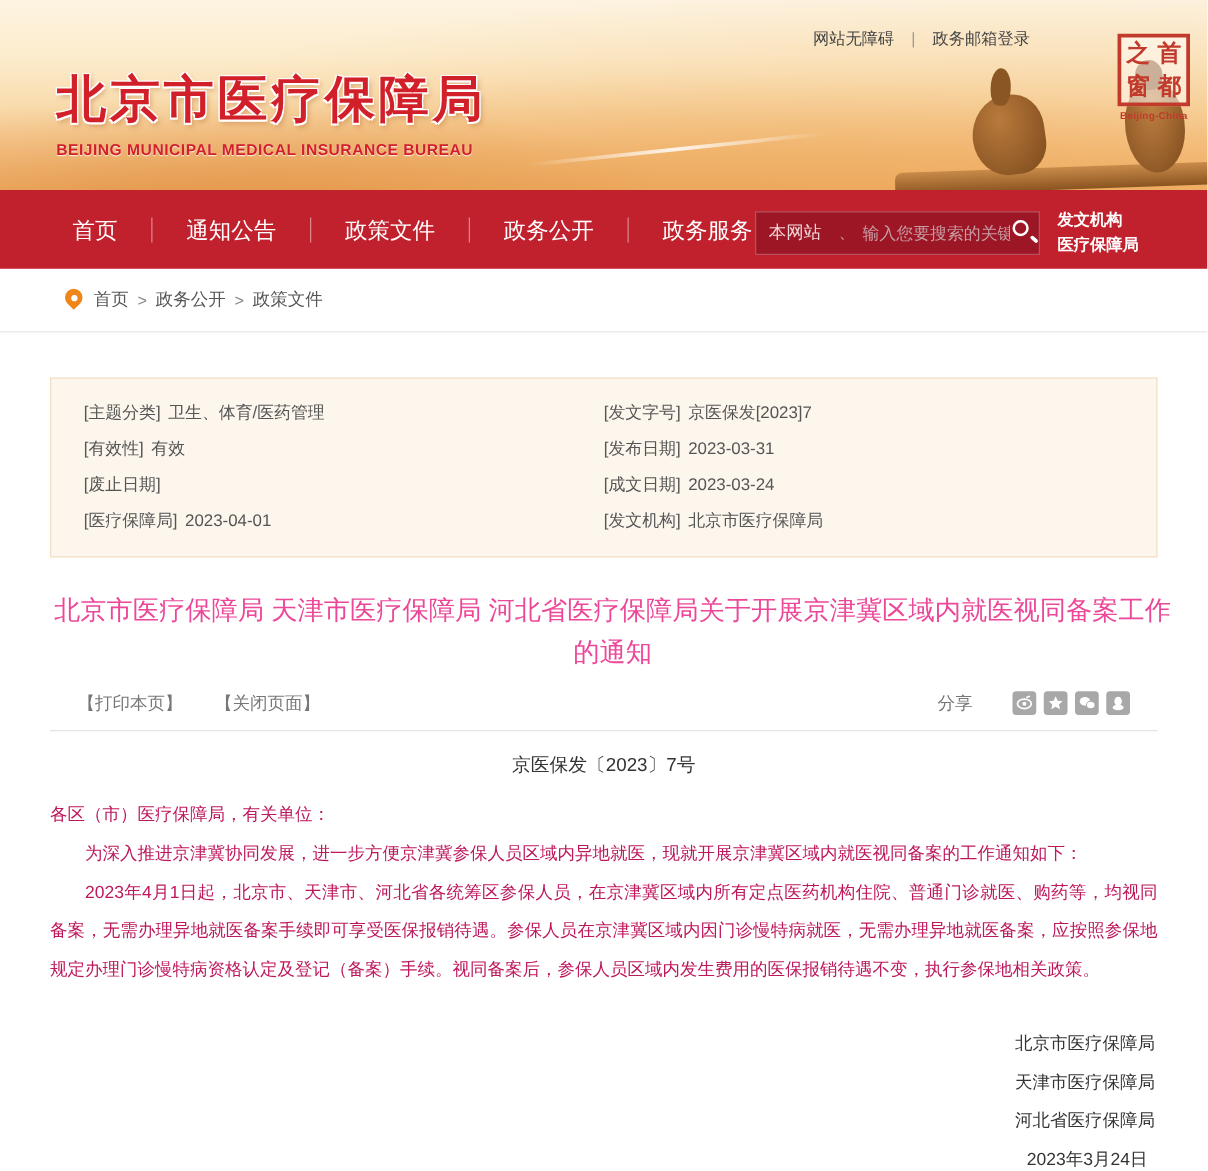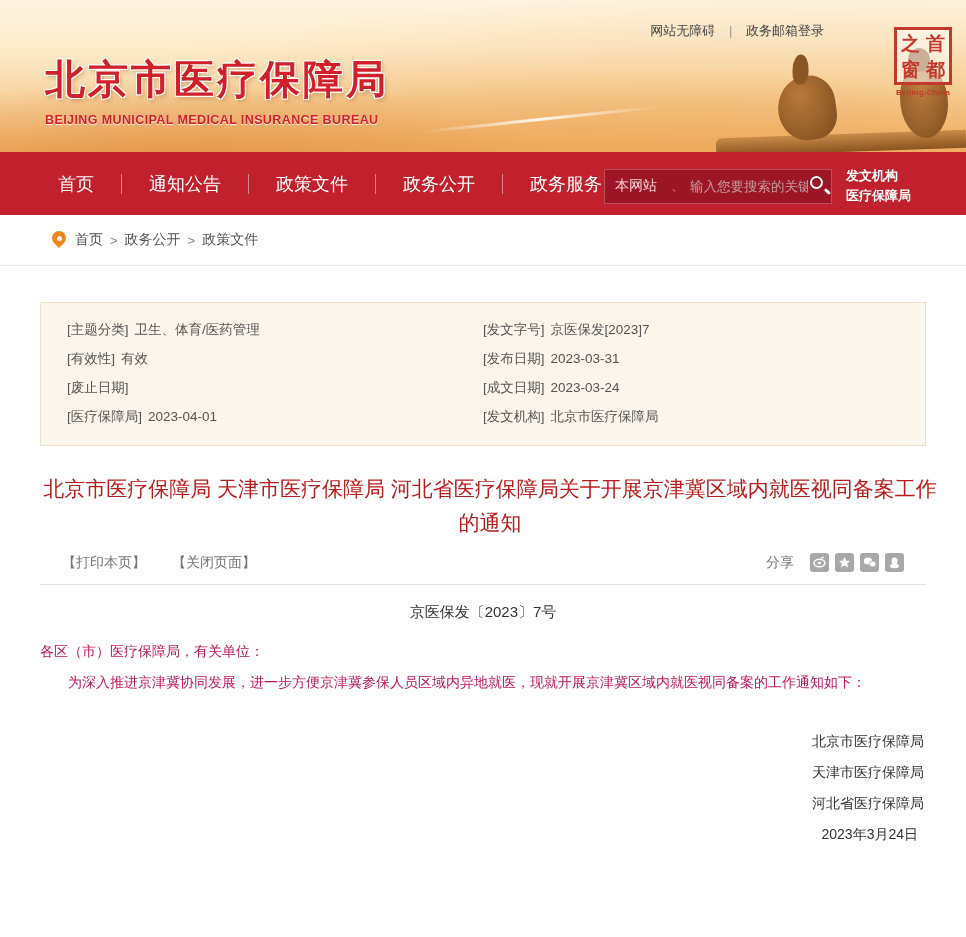--- a/index.html
+++ b/index.html
@@ -85,26 +85,26 @@
   .meta-box {
     margin-top:36px; background:#fdf6ec; border:1px solid #f2dfc6;
     display:flex; padding:12px 26px 14px 26px;
   }
   .meta-col { width:50%; }
   .meta-row { font-size:13.5px; color:#555; line-height:29px; white-space:nowrap; }
   .meta-row .lbl { margin-right:6px; }
 
   .doc-title {
     margin:26px auto 0 auto; width:900px; text-align:center;
-    font-size:21px; line-height:34px; color:#b91c1c; font-weight:normal;
+    font-size:21px; line-height:34px; color:#ec4899; font-weight:normal;
   }
   .toolbar { margin-top:13px; display:flex; align-items:center; padding:0 22px 12px 22px; border-bottom:1px solid #e3e3e3; }
   .tool-btn { color:#777; font-size:14px; text-decoration:none; cursor:pointer; margin-right:26px;text-align:center; }
   .share-area { margin-left:auto; display:flex; align-items:center; }
-  .share-label { color:#777; font-size:14px; margin-right:10px; }
+  .share-label { color:#777; font-size:14px; margin-right:26px; }
   .share-icon { width:19px; height:19px; border-radius:3px; background:#a8a8a8; margin-left:6px; display:flex; align-items:center; justify-content:center; cursor:pointer; }
   .share-icon svg { display:block; }
 
   .doc-number { text-align:center; font-size:15px; color:#333; margin-top:18px; }
   .body-text { margin-top:14px; font-size:14px; color:#be185d; line-height:31px; text-align:justify; }
   .body-text p.indent { text-indent:2em; }
   .sign-block { margin-top:28px; text-align:right; font-size:14px; color:#333; line-height:31px; padding-right:2px; }
   .sign-block .date { padding-right:6px; }
 </style>
 </head>
@@ -247,20 +247,21 @@
             </svg>
         </span>
       </div>
     </div>
 
     <div class="doc-number">京医保发〔2023〕7号</div>
 
     <div class="body-text">
       <p>各区（市）医疗保障局，有关单位：</p>
       <p class="indent">为深入推进京津冀协同发展，进一步方便京津冀参保人员区域内异地就医，现就开展京津冀区域内就医视同备案的工作通知如下：</p>
+      <p class="indent">2023年4月1日起，北京市、天津市、河北省各统筹区参保人员，在京津冀区域内所有定点医药机构住院、普通门诊就医、购药等，均视同备案，无需办理异地就医备案手续即可享受医保报销待遇。参保人员在京津冀区域内因门诊慢特病就医，无需办理异地就医备案，应按照参保地规定办理门诊慢特病资格认定及登记（备案）手续。视同备案后，参保人员区域内发生费用的医保报销待遇不变，执行参保地相关政策。</p>
     </div>
 
     <div class="sign-block">
       <div>北京市医疗保障局</div>
       <div>天津市医疗保障局</div>
       <div>河北省医疗保障局</div>
       <div class="date">2023年3月24日</div>
     </div>
 
   </div>

